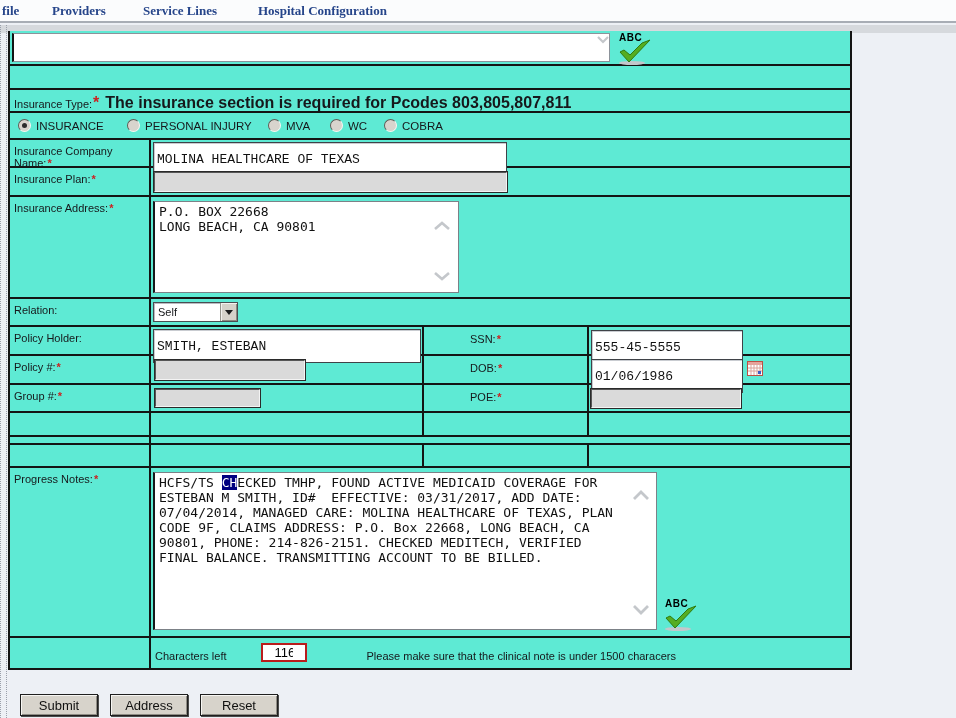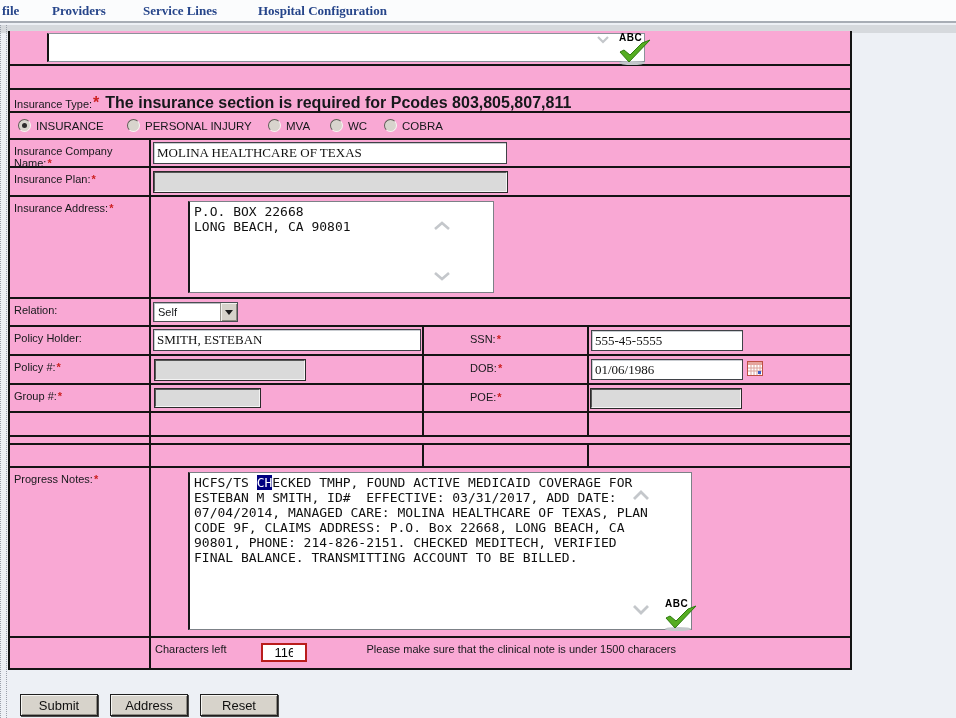--- a/index.html
+++ b/index.html
@@ -6,35 +6,35 @@
   html,body { width:956px; height:718px; overflow:hidden; }
   body { background:#edf0f5; font-family:"Liberation Sans", sans-serif; color:#16181b; position:relative; }
 
   
   .nav { position:absolute; left:0; top:0; width:956px; height:23px; background:#fbfcfd; border-bottom:2px solid #a8adb5; }
   .nav a { position:absolute; top:3px; font-size:13px; font-weight:bold; color:#26458a; text-decoration:none; cursor:pointer;font-family:Liberation Serif, serif; }
   .gray-strip { position:absolute; left:0; top:25px; width:956px; height:8px; background:#d6d9dd; }
   .page-edge { position:absolute; left:0; top:25px; bottom:0; width:7px; border-left:1px dotted #9aa0aa; border-right:1px dotted #9aa0aa; }
 
   
-  .form-table { position:absolute; left:8px; top:31px; width:844px; background:#f9a8d4; border-left:2px solid #141414; border-right:2px solid #141414; }
+  .form-table { position:absolute; left:8px; top:31px; width:844px; background:#5eead4; border-left:2px solid #141414; border-right:2px solid #141414; }
   .row { position:relative; display:flex; border-bottom:2px solid #141414; width:100%; }
   .c { position:relative; height:100%; }
   .c-label { width:141px; border-right:2px solid #141414; padding:5px 4px 0 4px; font-size:11px; }
   .c-rest  { flex:1; }
   .c-input { width:273px; border-right:2px solid #141414; }
   .c-small { width:123px; border-right:2px solid #141414; padding:6px 4px 0 4px; font-size:11px;margin-left:42px; }
   .c-last  { flex:1; }
   .req { color:#cc2020; font-weight:bold; margin-left:1px; }
   .lbl { font-size:11px; }
 
   
-  .tb { position:absolute; background:#fff; border:1px solid #3f4247; box-shadow: inset 1px 1px 0 #c9ccd1; font-family:Liberation Serif, serif; font-size:13px; padding:4px 3px; color:#111; }
+  .tb { position:absolute; background:#fff; border:1px solid #3f4247; box-shadow: inset 1px 1px 0 #c9ccd1; font-family:Liberation Mono, monospace; font-size:13px; padding:16px 3px; color:#111; }
   .tb-dis { position:absolute; background:#dadada; border-top:1px solid #565656; border-left:1px solid #565656; border-bottom:1px solid #f4f4f4; border-right:1px solid #f4f4f4; outline:1px solid #2a2a2a; }
-  .mono-box { position:absolute; background:#fff; border:1px solid #7c8187; border-left:2px solid #17181a; font-family:"DejaVu Sans Mono", monospace; font-size:13px; line-height:15px; white-space:pre; padding:2px 4px; color:#101010; overflow:hidden;margin-left:35px; }
+  .mono-box { position:absolute; background:#fff; border:1px solid #7c8187; border-left:2px solid #17181a; font-family:"DejaVu Sans Mono", monospace; font-size:13px; line-height:15px; white-space:pre; padding:2px 4px; color:#101010; overflow:hidden; }
   .hl { background:#000080; color:#fff; }
 
   
   .chev { position:absolute; }
 
   
   .radio-item { position:absolute; top:6px; display:flex; align-items:center; gap:5px; }
   .radio { width:13px; height:13px; border-radius:50%; background:#d8d4cd; border-top:1px solid #5d5b55; border-left:1px solid #5d5b55; border-bottom:1px solid #f7f6f3; border-right:1px solid #f7f6f3; position:relative; display:inline-block; }
   .radio.on::after { content:""; position:absolute; left:3px; top:3px; width:5px; height:5px; border-radius:50%; background:#2c2c2c; }
   .radio-item span.txt { font-size:11.5px; }
@@ -51,21 +51,21 @@
   .abc svg { position:absolute; left:0; top:7px; }
 
   
   .cal { position:absolute; cursor:pointer; }
 
   
   .btn-row { position:absolute; left:20px; top:694px; display:flex; }
   .btn { width:78px; height:22px; margin-right:12px; background:#d7d3cb; border:1px solid #1f1f1f; box-shadow: inset 1px 1px 0 #f7f6f3, inset -1px -1px 0 #8f8c85, 1px 1px 0 #4a4a4a; font-family:"Liberation Sans",sans-serif; font-size:13px; color:#101010; text-align:center; padding-top:3px; cursor:pointer; }
 
   .note-bold { font-size:16px; font-weight:bold; margin-left:6px; }
-  .chars-row { display:flex; align-items:flex-start; padding:5px 0 0 4px;gap:28px; }
+  .chars-row { display:flex; align-items:flex-end; padding:5px 0 0 4px;gap:28px; }
   .chars-row .cl-lbl { font-size:11px; }
   .chars-input { width:46px; height:19px; background:#fff; border:2px solid #b91c1c; font-size:13px; font-family:"Liberation Sans",sans-serif; padding:0 12px; margin:0 8px 0 6px; }
   .chars-note { font-size:11px;padding-left:24px; }
 </style>
 </head>
 <body>
 
 <div class="nav">
   <a style="left:2px">file</a>
   <a style="left:52px">Providers</a>

